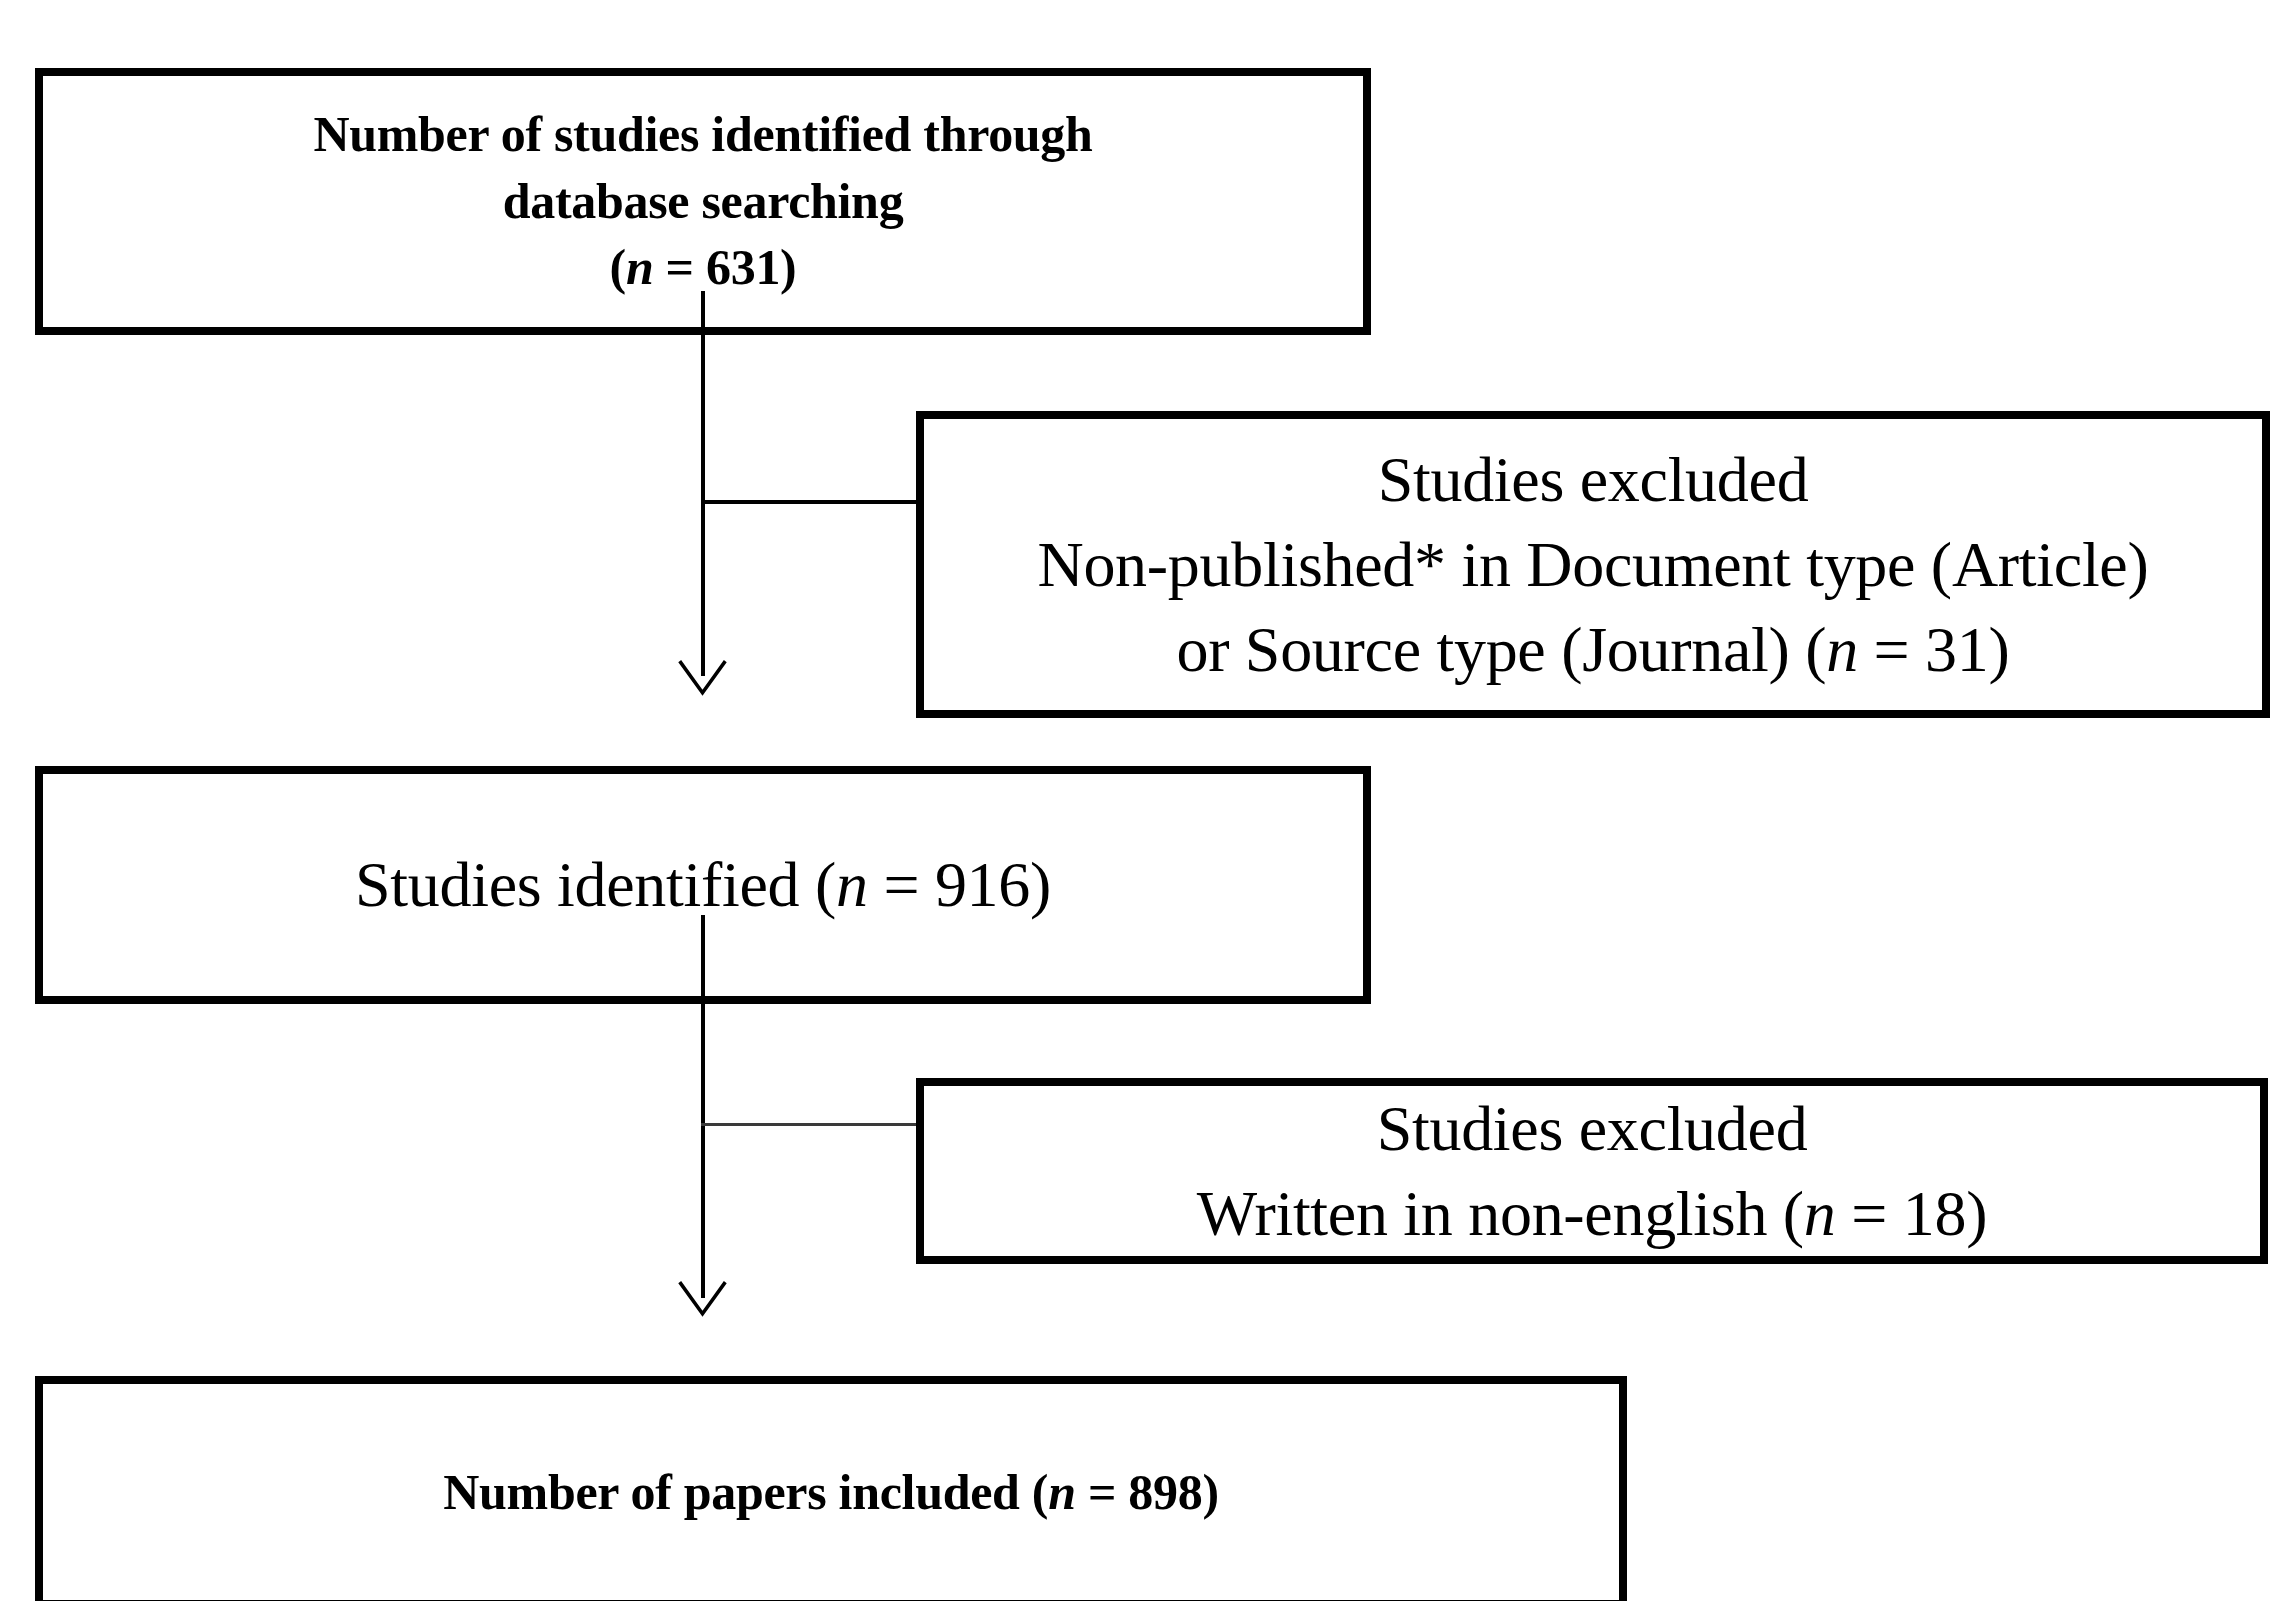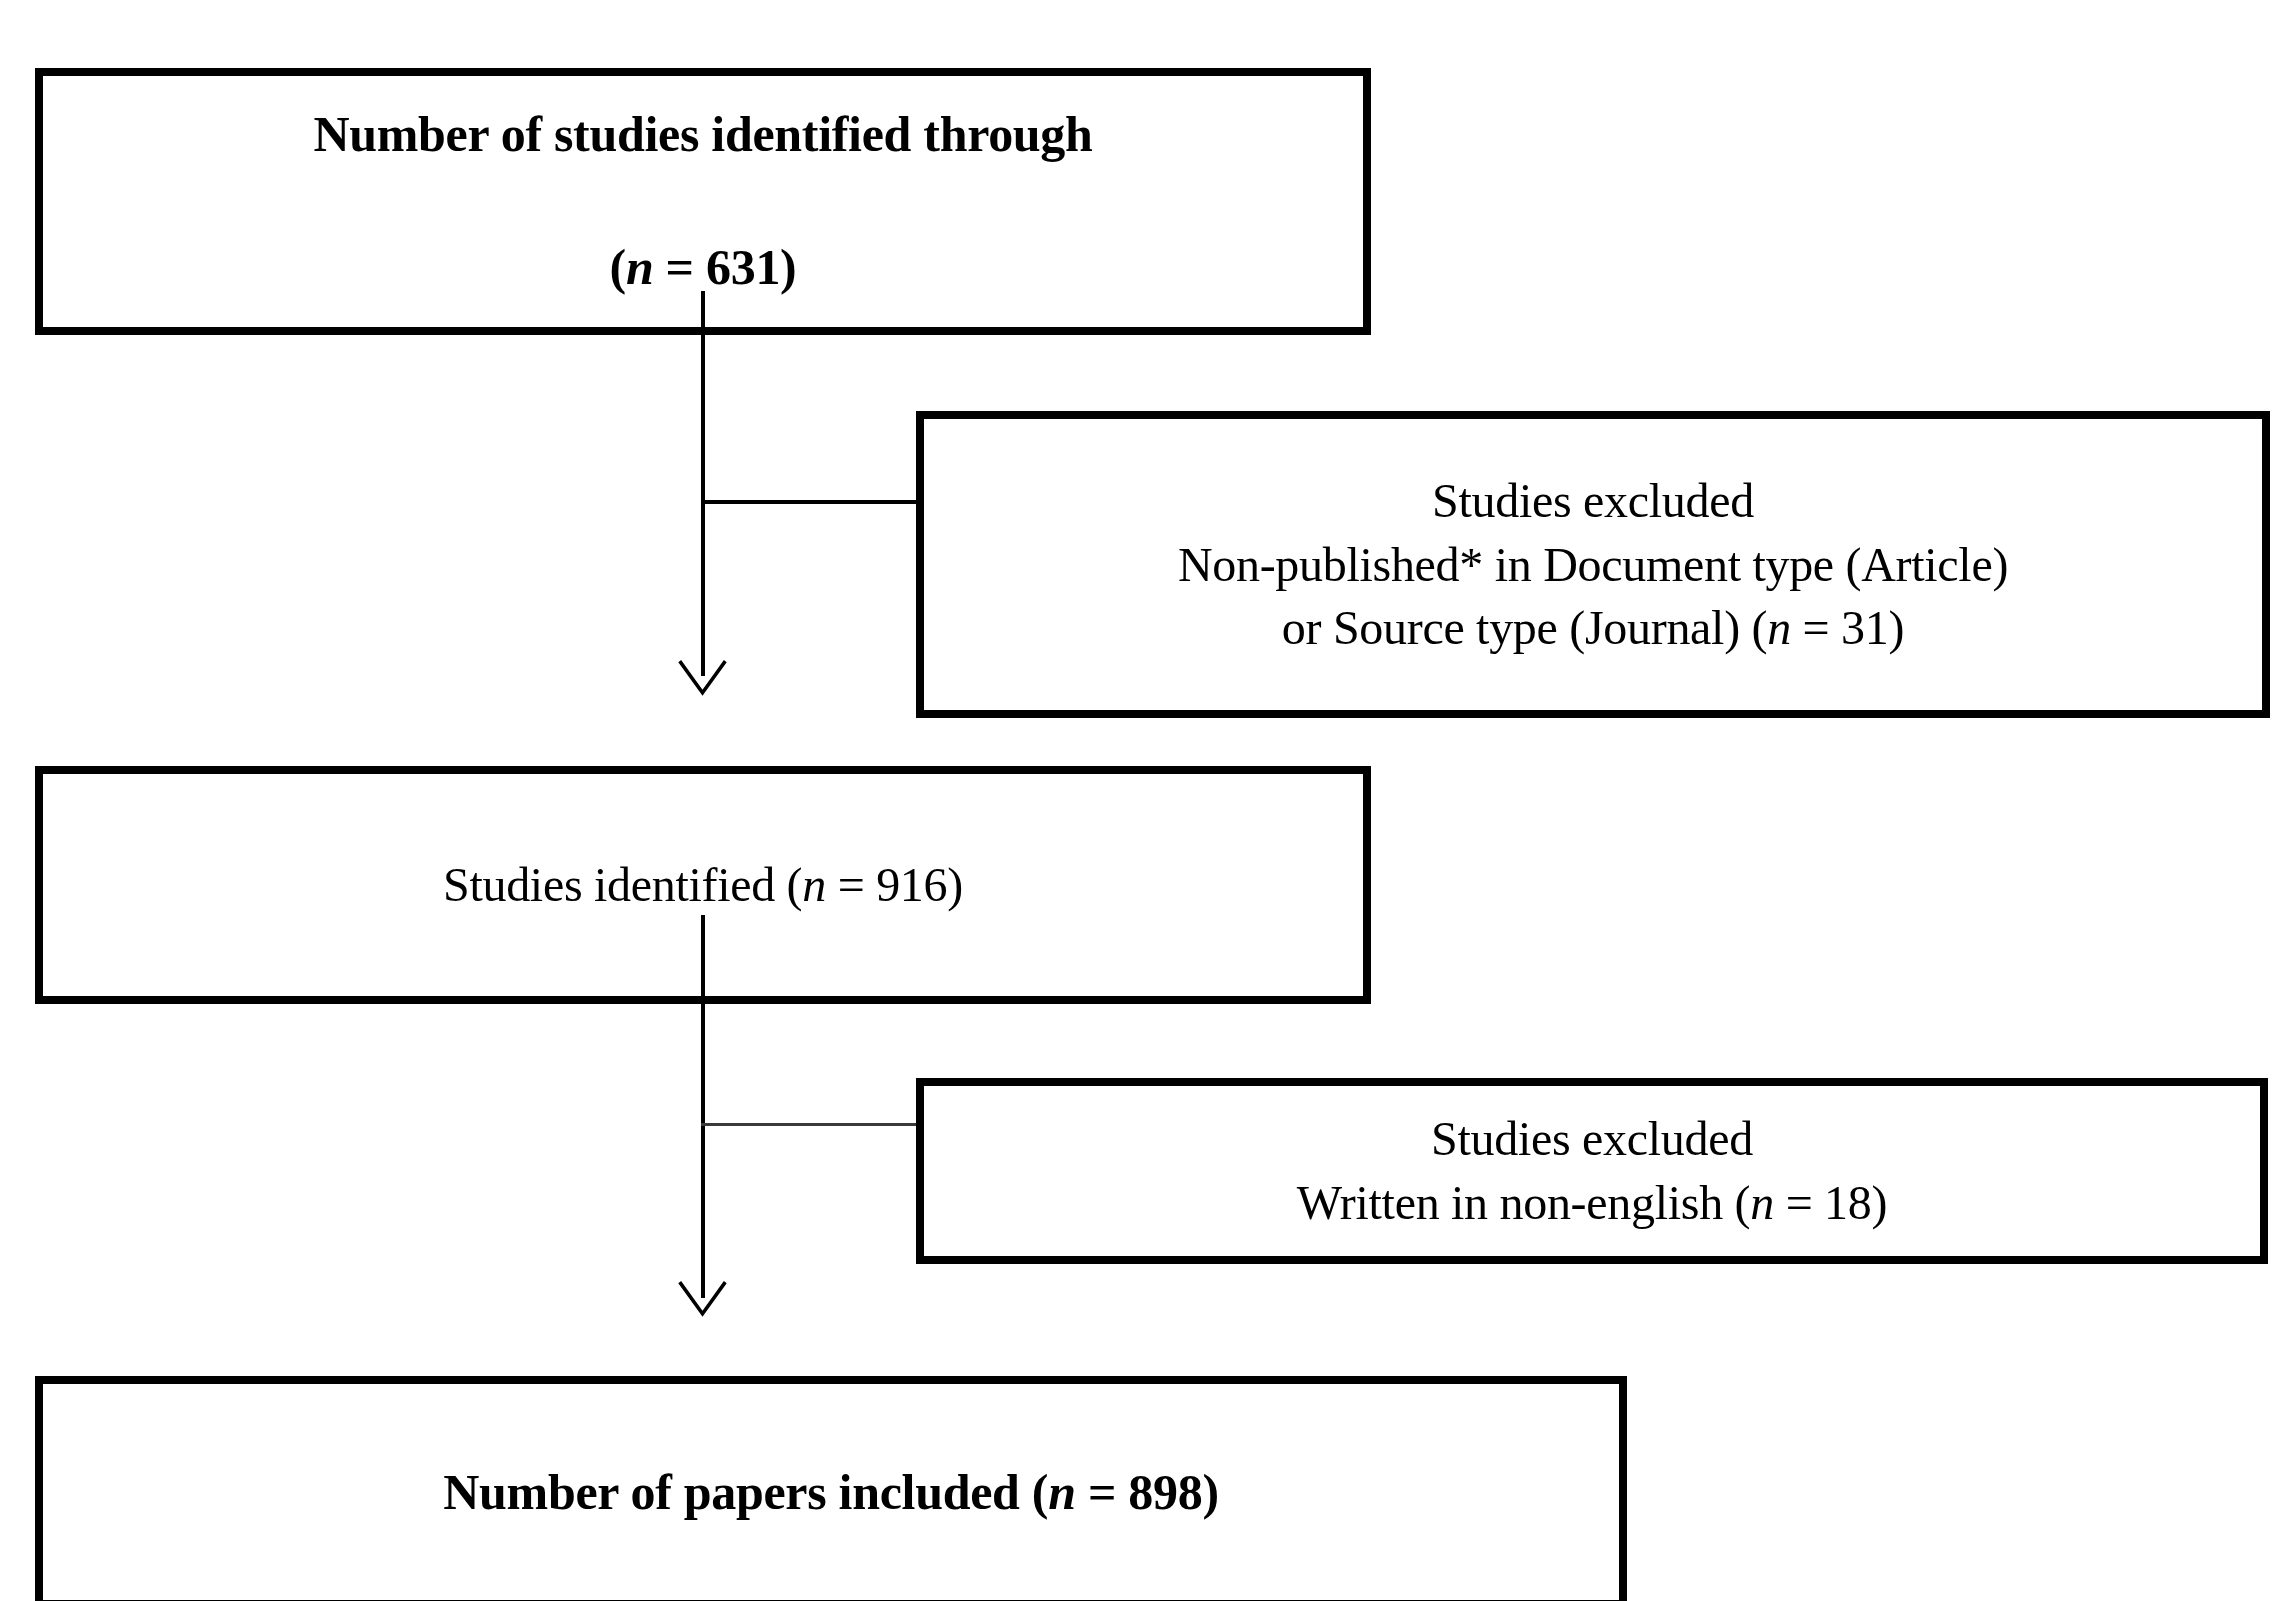--- a/index.html
+++ b/index.html
@@ -35,21 +35,21 @@
     color: #000000;
     line-height: 1.33;
     letter-spacing: -0.3px;
   }
   .bold-box .box-text {
     font-weight: bold;
     font-size: 50px;
   }
   .plain-box .box-text {
     font-weight: normal;
-    font-size: 48px;
+    font-size: 64px;
   }
   .box-text i { font-style: italic; }
 
   
   .v-line {
     position: absolute;
     width: 3.9px;
     background: #000000;
   }
   .h-line {
@@ -69,21 +69,21 @@
   .arrow-head svg { display: block; width: 100%; height: 100%; }
 </style>
 </head>
 <body>
 
 <div id="canvas">
 
   <div class="flow-box bold-box" style="left:35px; top:23.6px; width:1336px; height:267px;">
     <span class="box-text">
       <span>Number of studies identified through</span><br>
-      <br>
+      <span>database searching</span><br>
       <span>(</span><i>n</i><span> = 631)</span>
     </span>
   </div>
 
   <div class="v-line" style="left:701px; top:291px; height:385px;"></div>
   <div class="h-line" style="left:701px; top:500px; width:219px;"></div>
   <div class="arrow-head" style="left:675px; top:658px;">
     <svg viewBox="0 0 70 48" preserveAspectRatio="none">
       <path d="M 6 4 L 35 44 L 64 4" fill="none" stroke="#000000" stroke-width="4.5"></path>
     </svg>

